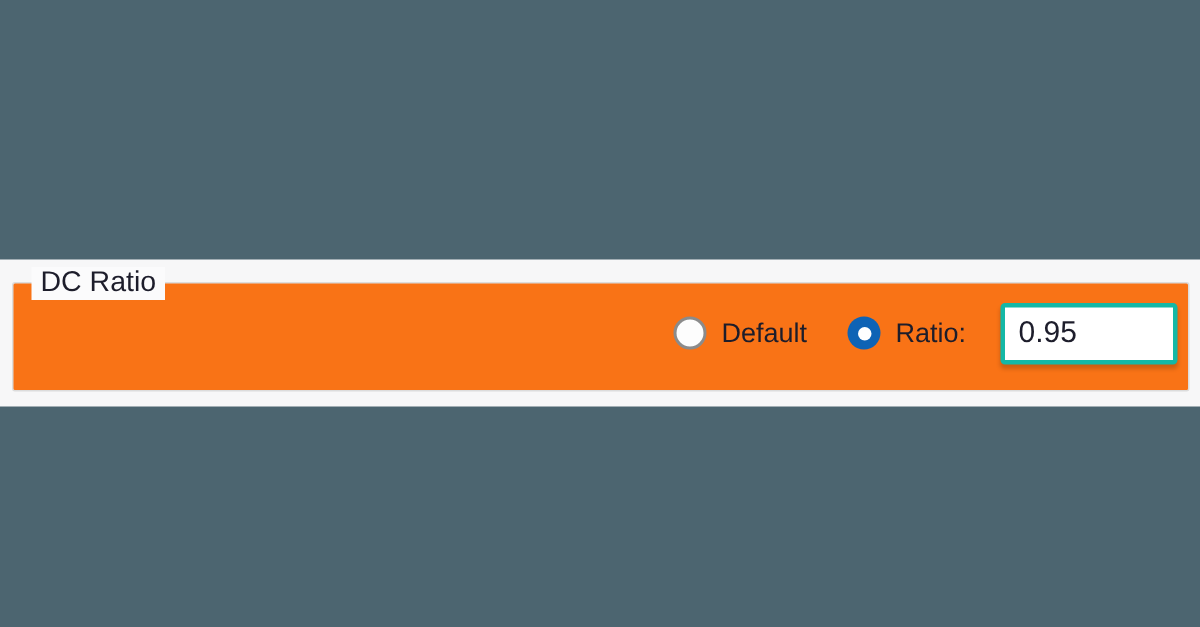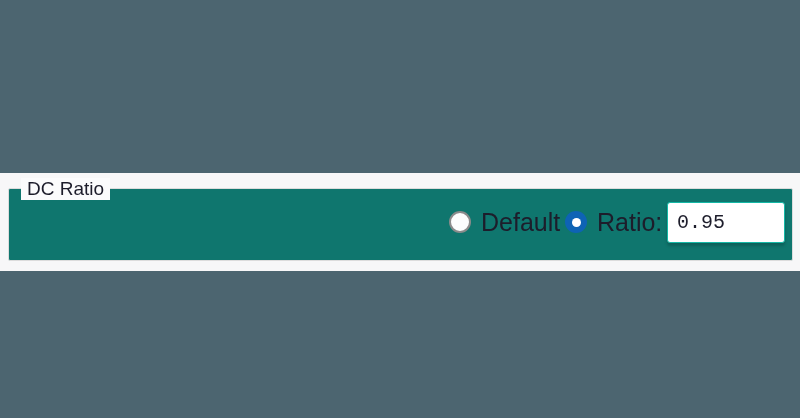--- a/index.html
+++ b/index.html
@@ -22,21 +22,21 @@
     height: 98px;
     background: #f7f7f8;
   }
   .groupbox {
     position: absolute;
     left: 8px;
     top: 15px;           
     width: 785px;
     height: 73px;
     border: 1px solid #dcdcdc;
-    background: #0f766e;
+    background: #f97316;
     border-radius: 2px;
     box-sizing: border-box;
     padding-left: 17px;
   }
   .groupbox-title {
     position: absolute;
     left: 12px;
     top: -11px;
     background: #fbfbfc;
     padding: 0 6px;
@@ -83,38 +83,38 @@
     width: 9px;
     height: 9px;
     border-radius: 50%;
     background: transparent;
   }
   .radio-circle.selected .radio-dot {
     background: #ffffff;
   }
   .radio-label {
     margin-left: 10px;
-    font-size: 25px;
+    font-size: 18px;
     line-height: 22px;
     color: #1d1d2b;
     white-space: nowrap;
     text-align: right;
   }
   .value-input {
     position: absolute;
     left: 658px;         
     top: 13px;           
     width: 118px;
     height: 41px;
     box-sizing: border-box;
-    border: 1px solid #14b8a6;
+    border: 3px solid #14b8a6;
     border-radius: 3px;
     background: #ffffff;
     box-shadow: 0 3px 3px rgba(0,0,0,0.18);
-    font-family: Liberation Mono, monospace;
+    font-family: Liberation Sans, sans-serif;
     font-size: 20px;
     color: #1d1d2b;
     padding: 0 0 0 9px;
     outline: none;
   }
 </style>
 </head>
 <body>
 
 <div class="panel">

